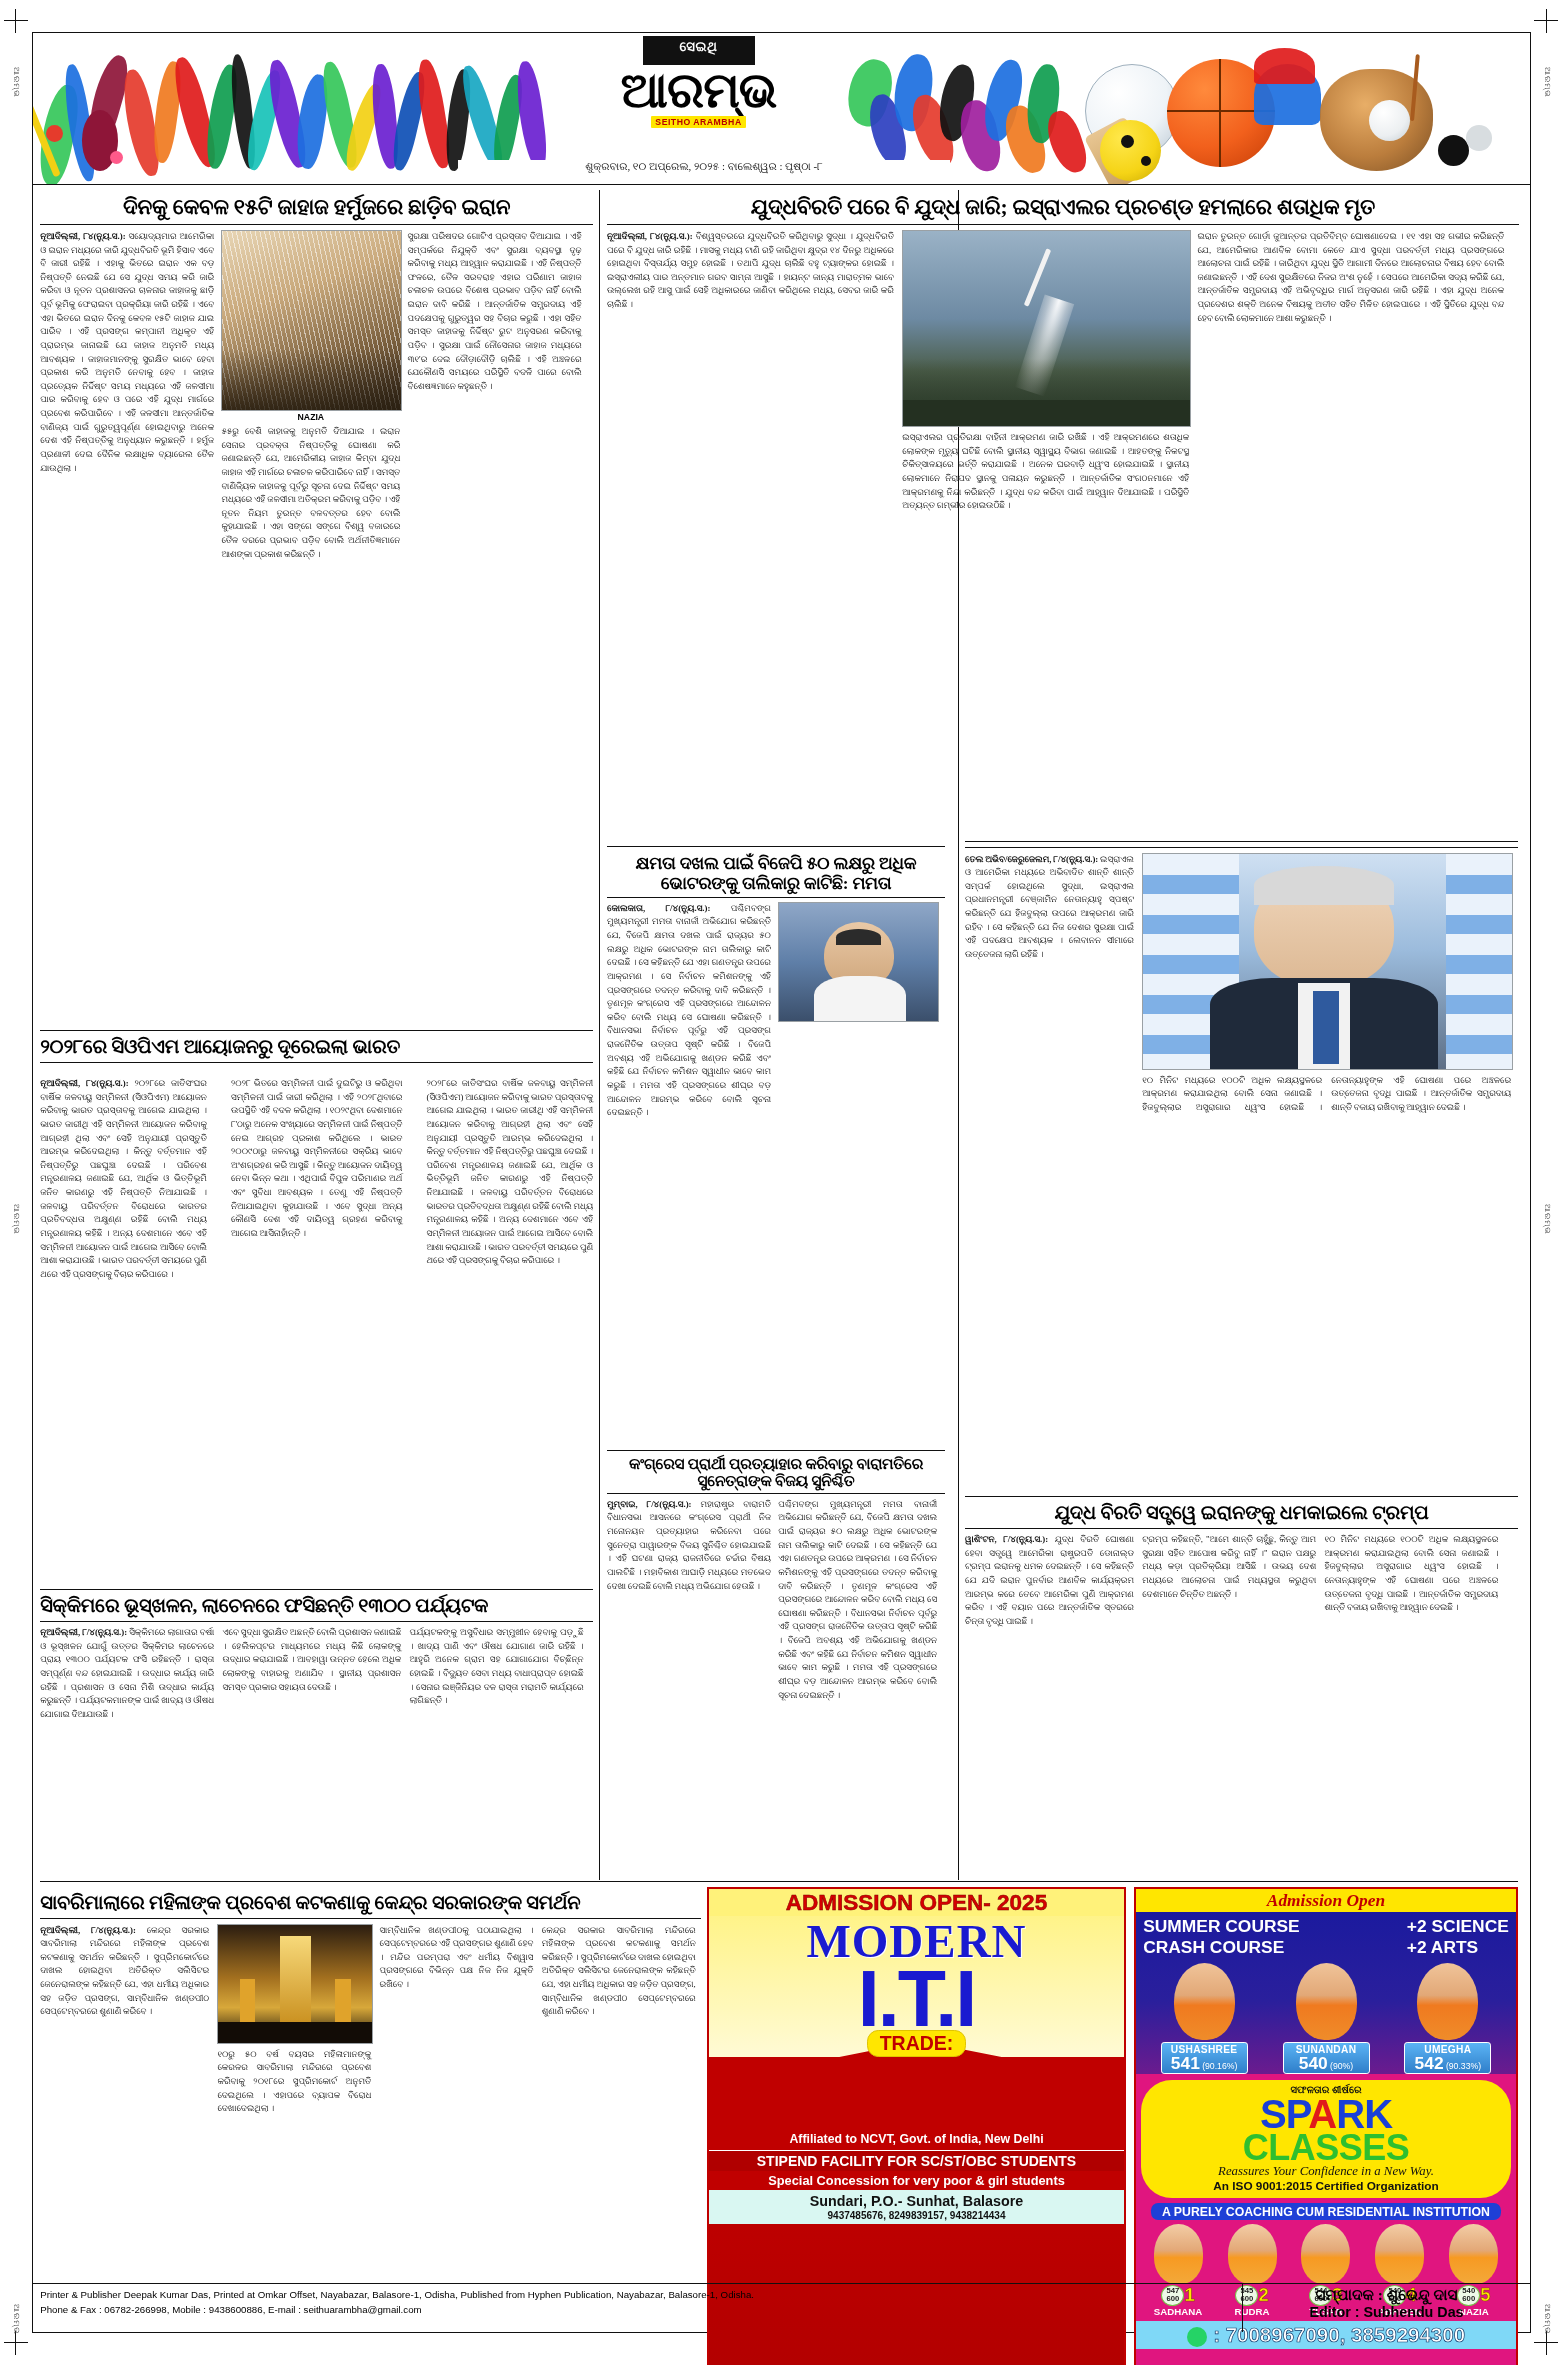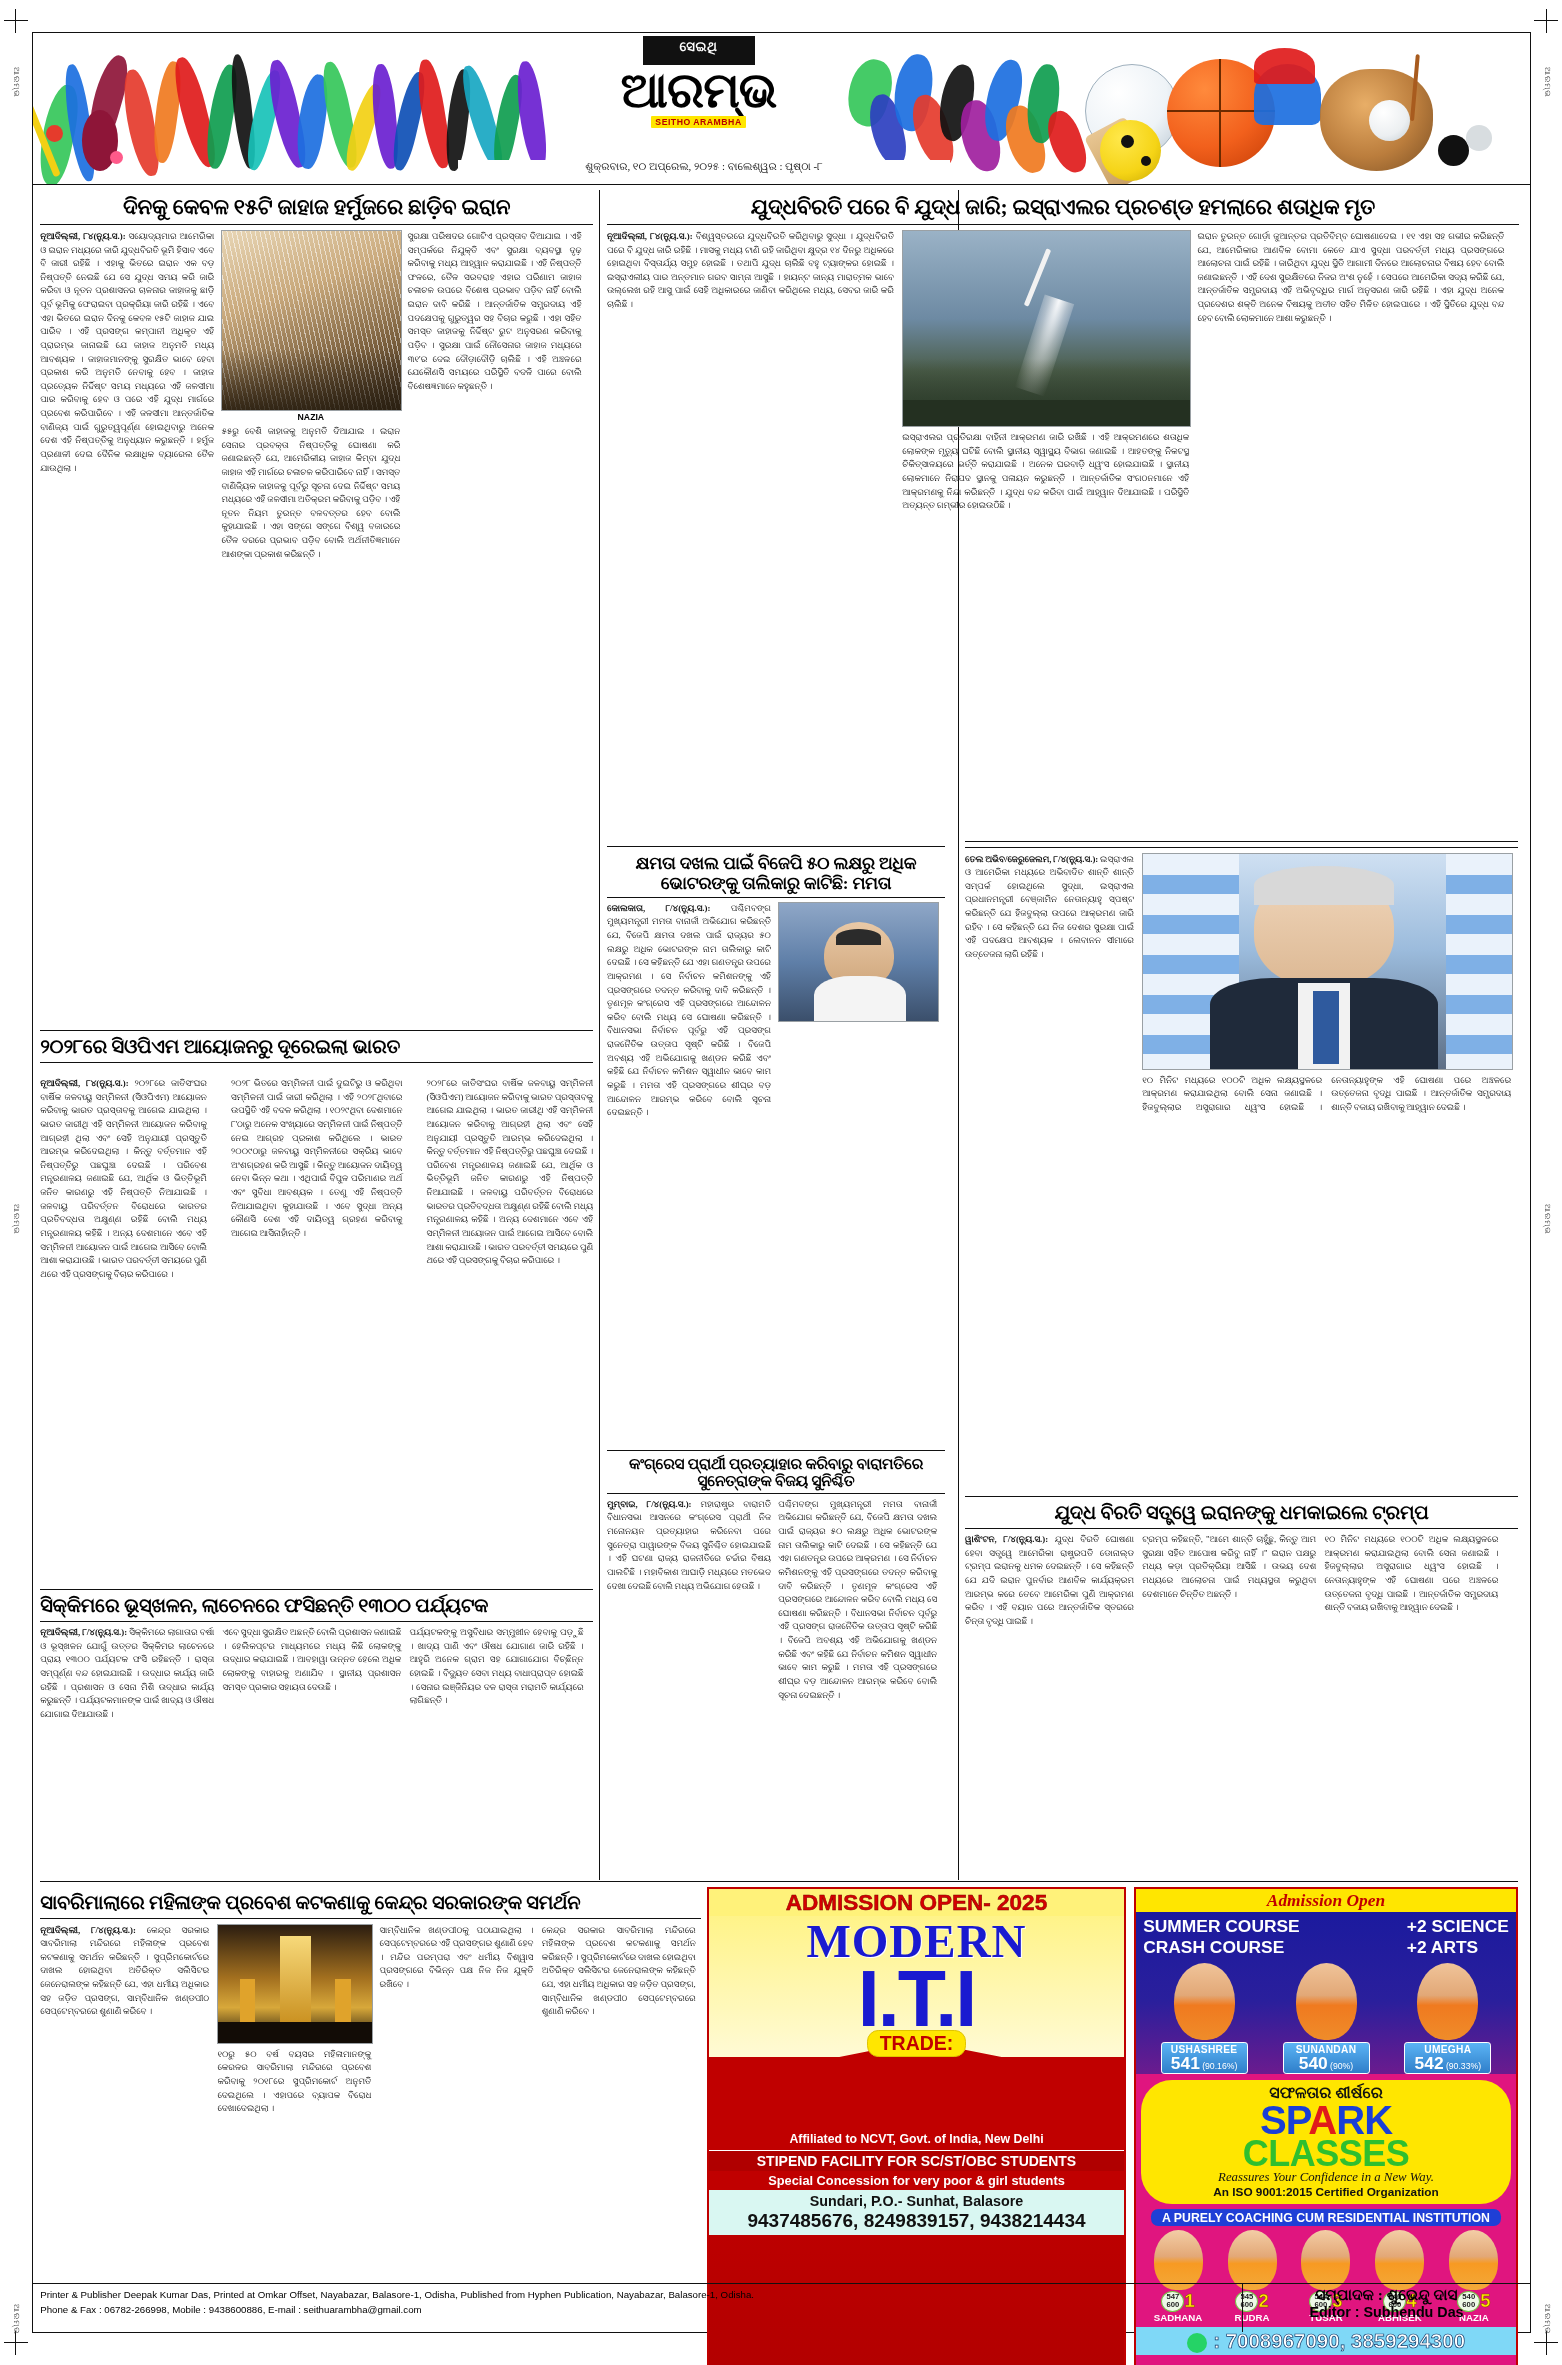--- a/index.html
+++ b/index.html
@@ -124,21 +124,21 @@
   }
   .iti-conc{
     background:#c00000;color:#fff;font-weight:bold;font-size:12.8px;
     font-family:"Liberation Sans", sans-serif;padding:2px 0;
   }
   .iti-addr{
     background:#d9f7f2;color:#111;font-weight:bold;font-size:14.3px;
     font-family:"Liberation Sans", sans-serif;padding:3.1px 0 1px;
   }
   .iti-phone{
-    background:#d9f7f2;color:#111;font-weight:bold;font-size:19px;
+    background:#d9f7f2;color:#111;font-weight:bold;font-size:10px;
     font-family:"Liberation Sans", sans-serif;padding:0 0 3.1px;
   }
 
   .ad-spark{border:2px solid #c00000;background:#e0157f;}
   .sp-head{
     background:#ffe600;color:#c00000;text-align:center;font-weight:bold;
     font-size:17.4px;font-style:italic;font-family:"Liberation Serif", serif;padding:1px 0;
   }
   .sp-blue{background:linear-gradient(180deg,#1b1a9e 0%,#2a1f9c 55%,#6b1b8e 100%);padding:4.1px 7.2px 0;}
   .sp-courses{display:flex;justify-content:space-between;color:#fff;font-weight:bold;
@@ -154,21 +154,21 @@
     background:linear-gradient(180deg,#5bb4f5 0%,#2f7ec9 100%);color:#fff;
     border:1px solid #fff;border-radius:3.1px;margin-top:2px;padding:1px 0;
     font-family:"Liberation Sans", sans-serif;
   }
   .sp-name{font-size:10.2px;font-weight:bold;letter-spacing:0.3px;}
   .sp-score{font-size:17.4px;font-weight:bold;line-height:1;}
   .sp-pct{font-size:8.7px;}
   .sp-logo{
     background:#ffe600;border-radius:31px;margin:6.1px 5.1px 0;padding:3.1px 5.1px 5.1px;text-align:center;
   }
-  .sp-odia{font-family:"Liberation Serif", serif;font-size:16px;color:#111;font-weight:bold;}
+  .sp-odia{font-family:"Liberation Serif", serif;font-size:10px;color:#111;font-weight:bold;}
   .sp-spark{font-family:"Liberation Sans", sans-serif;font-weight:bold;font-size:40px;line-height:.9;letter-spacing:-1px;}
   .sp-classes{font-family:"Liberation Sans", sans-serif;font-weight:bold;font-size:36px;line-height:.9;color:#2fbf2f;letter-spacing:-0.5px;}
   .sp-tag{font-family:"Liberation Serif", serif;font-style:italic;font-size:12.8px;color:#111;}
   .sp-iso{font-family:"Liberation Sans", sans-serif;font-size:11.8px;color:#111;font-weight:bold;}
   .sp-pure{
     background:#1f3fd6;color:#fff;font-family:"Liberation Sans", sans-serif;font-weight:bold;
     font-size:12.3px;text-align:center;border-radius:7.2px;margin:5.1px 15.4px 0;padding:1.5px 0;
   }
   .sp-row2{display:flex;justify-content:space-around;margin-top:4.1px;padding:0 5.1px;}
   .sp-s2{width:66px;text-align:center;}

